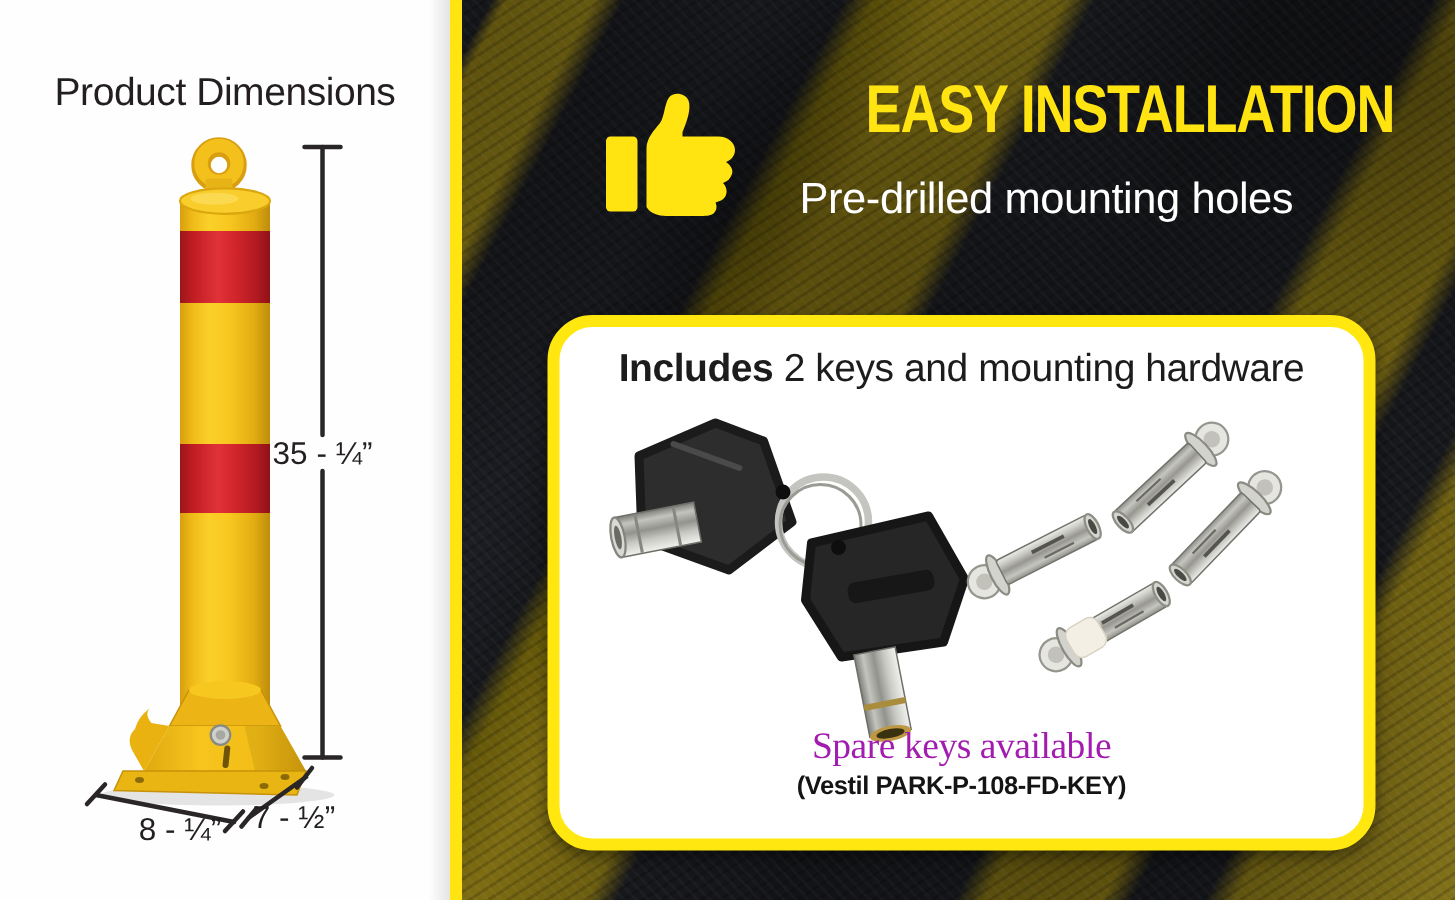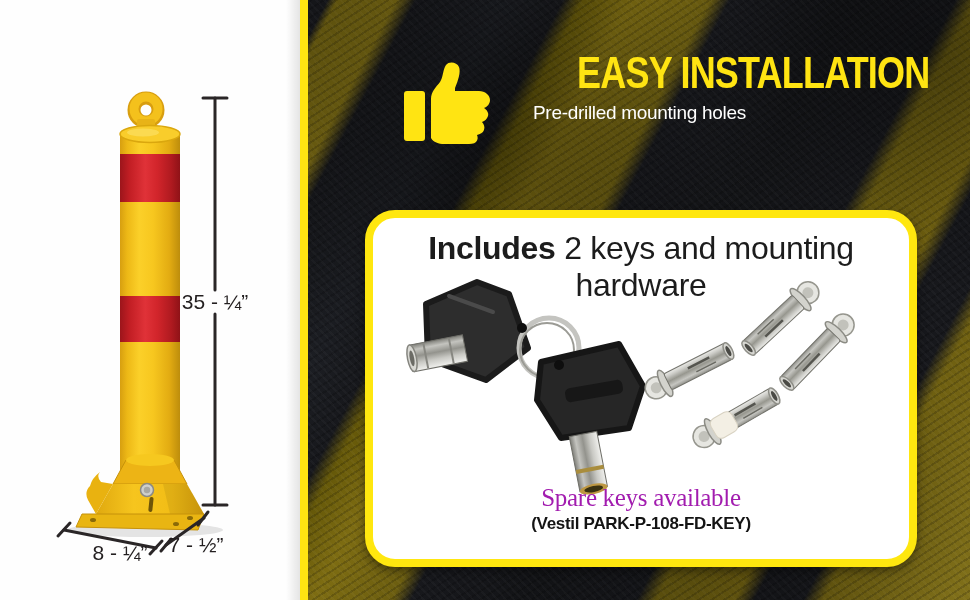--- a/index.html
+++ b/index.html
@@ -43,41 +43,42 @@
       repeating-linear-gradient(47deg,rgba(255,255,255,.028) 0 2px,rgba(0,0,0,0) 2px 6px),
       repeating-linear-gradient(-33deg,rgba(0,0,0,.16) 0 2px,rgba(0,0,0,0) 2px 7px);}
   .right-panel>*{z-index:2;}
 
   .thumb-icon{position:absolute;left:92px;top:54px;}
   .thumb-fill{fill:var(--accent,#ffe412);}
 
   .header-text{position:absolute;left:225px;top:50px;width:355px;}
   .headline{display:inline-block;color:var(--accent);font-size:45px;font-weight:700;
     line-height:1.0;letter-spacing:-1px;transform:scaleX(.8);transform-origin:50% 50%;white-space:nowrap;}
-  .subheadline{margin-top:7px;color:var(--text_light);font-size:19px;font-weight:400;letter-spacing:-.3px;}
+  .subheadline{margin-top:22px;color:var(--text_light);font-size:29px;font-weight:400;letter-spacing:-.3px;}
 
   
   .card{position:absolute;left:57px;top:210px;width:552px;height:357px;background:#ffffff;
     border:8px solid var(--card_border);border-radius:30px;box-shadow:0 4px 10px rgba(0,0,0,.4);}
   .card-title{position:absolute;left:0;right:0;top:12px;text-align:center;
-    font-size:32px;color:#1c1c1c;letter-spacing:-.3px;}
+    font-size:26px;color:#1c1c1c;letter-spacing:-.3px;}
   .card-title b{font-weight:700;}
   .keys-svg{position:absolute;left:16px;top:48px;}
   .bolts-svg{position:absolute;left:252px;top:34px;}
   .card-foot1{position:absolute;left:0;right:0;top:266px;text-align:center;
     font-size:25px;font-weight:400;color:#a21caf;letter-spacing:-.3px;font-family:Liberation Serif, serif;}
   .card-foot2{position:absolute;left:0;right:0;top:296px;text-align:center;
     font-size:17px;font-weight:700;color:#141414;letter-spacing:-.3px;}
 </style>
 </head>
 <body>
 
 <div class="stage">
 
   <section class="left-panel">
+    <h1 class="left-title">Product Dimensions</h1>
 
     <svg class="bollard-svg" width="300" height="600" viewBox="0 0 300 600">
       <defs>
         <linearGradient id="postGrad" gradientUnits="userSpaceOnUse" x1="120" y1="0" x2="180" y2="0">
           <stop offset="0" stop-color="#d79f10"></stop>
             <stop offset="0.12" stop-color="#edb816"></stop>
           <stop offset="0.32" stop-color="#fbd029"></stop>
             <stop offset="0.55" stop-color="#f7c71f"></stop>
           <stop offset="0.82" stop-color="#e3ac12"></stop>
             <stop offset="1" stop-color="#bd8d0c"></stop>

